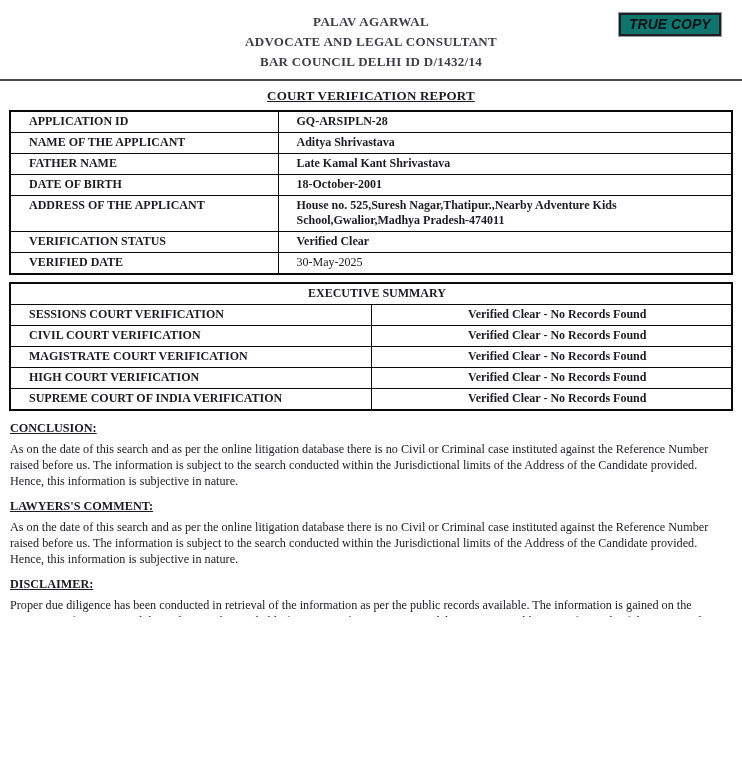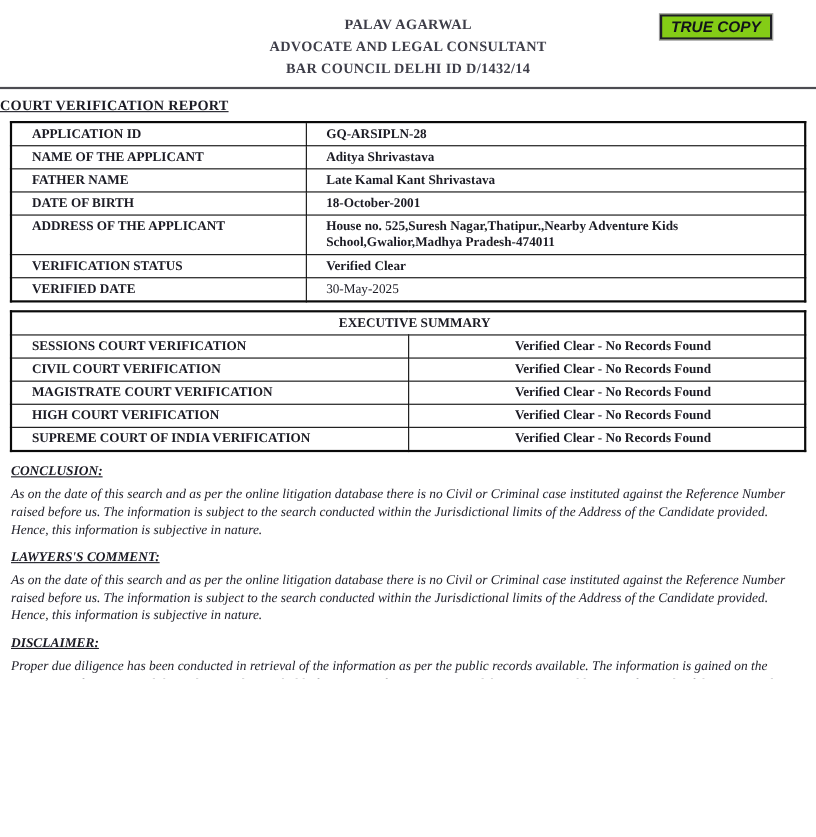--- a/index.html
+++ b/index.html
@@ -13,31 +13,31 @@
 
   
   .letterhead { text-align:center; padding-top:12px; }
   .letterhead div {
     font-weight:bold; font-size:13px; line-height:20px;
     color:#3e3e49; letter-spacing:0.3px;
   }
 
   
   .stamp {
-    position:absolute; top:13px; left:600px;
+    position:absolute; top:13px; left:619px;
     border:2px solid #1e1e26; outline:1px solid #9a9a9a;
-    padding:1px 8px 2px 8px; background:#84cc16;
+    padding:1px 8px 2px 8px; background:#0f766e;
     font-family:"Liberation Sans", sans-serif;
     font-style:italic; font-weight:bold; font-size:14px; color:#12121a;
   }
 
   .top-rule { border:none; border-top:2px solid #4c4c52; margin-top:7px; }
 
   .doc-title {
-    font-weight:bold; font-size:13px;
+    text-align:center; font-weight:bold; font-size:13px;
     text-decoration:underline; letter-spacing:0.2px;
     margin:7px 0 6px 0;
   }
 
   
   table { border-collapse:collapse; width:724px; margin:0 auto; table-layout:fixed; }
   .grid { border:2px solid #0a0a0a; }
   .grid td {
     border:1px solid #0a0a0a;
     font-size:12px; line-height:15px;
@@ -45,21 +45,21 @@
     overflow:hidden;
   }
   .lbl { width:268px; font-weight:bold; height:19px; }
   .val { font-weight:bold; }
   .val.normal { font-weight:normal; }
   .exec-head { text-align:center; font-weight:bold; height:17px; }
   .exec-val { text-align:center; font-weight:bold; }
   .gap { height:7px; }
 
   
-  .section { margin:0 10px;font-style:italic; }
+  .section { margin:0 10px; }
   .section-heading {
     font-weight:bold; text-decoration:underline;
     font-size:12.2px; margin-top:10px;
   }
   .section-body {
     font-size:12.2px; line-height:16px; margin-top:5px;
     width:714px; color:#20202a;
   }
 
   

